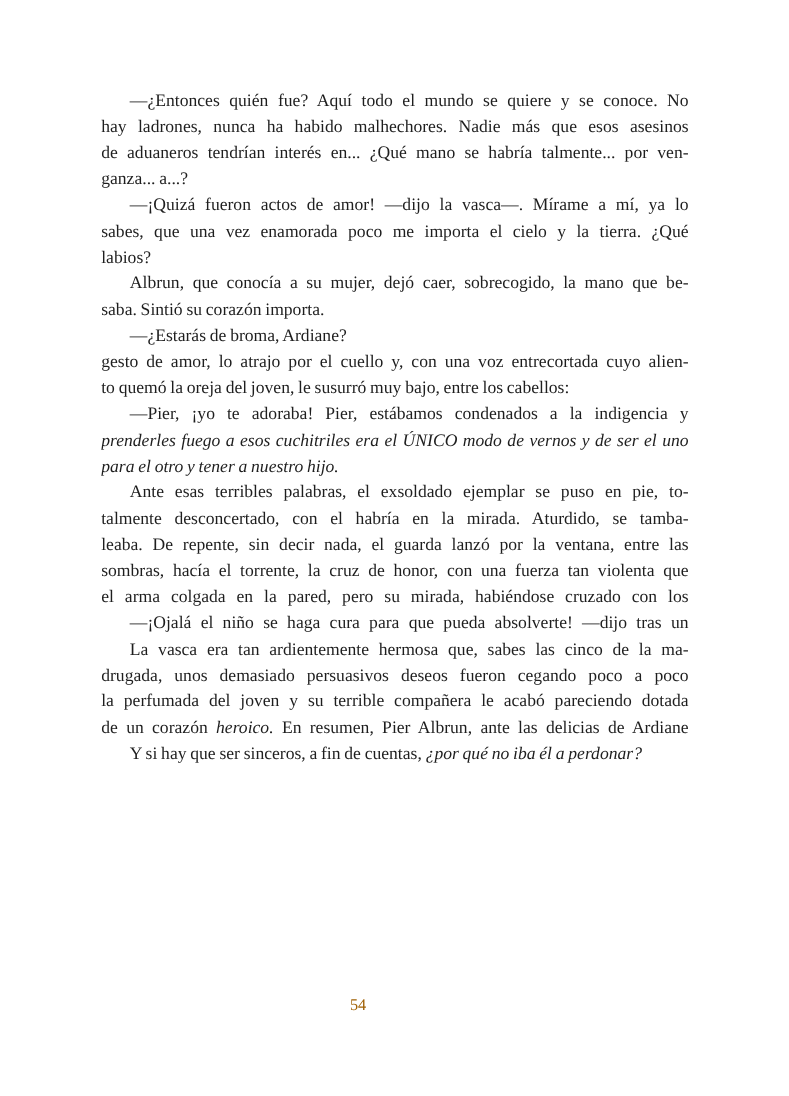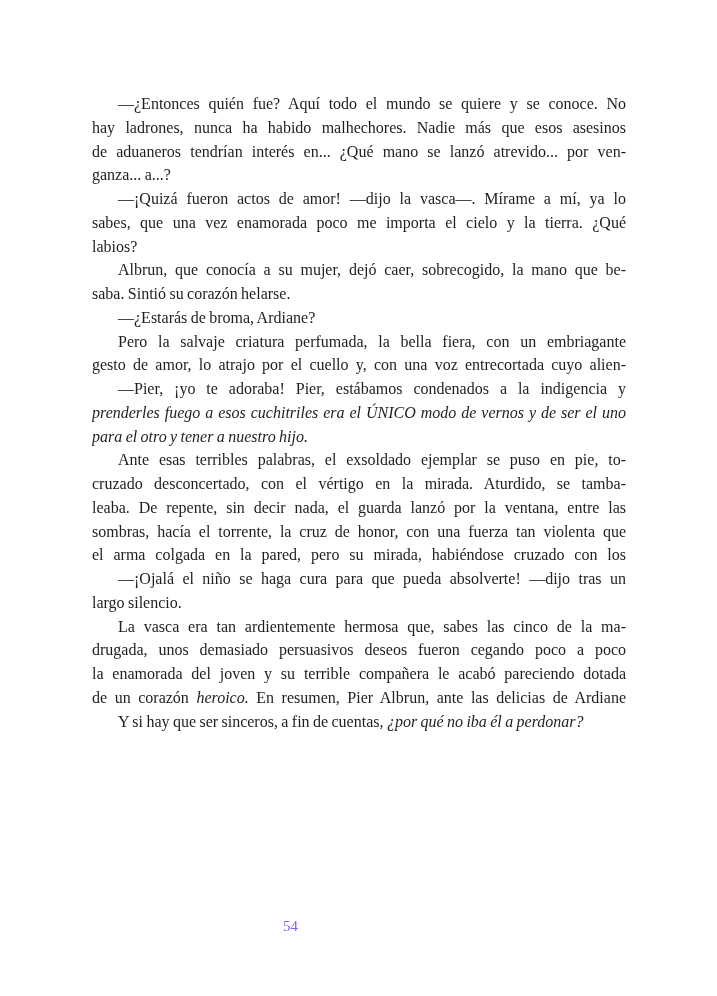--- a/index.html
+++ b/index.html
@@ -12,21 +12,20 @@
     background: #ffffff;
     position: relative;
     overflow: hidden;
     font-family: "Liberation Serif", "DejaVu Serif", serif;
     color: #1e1e1e;
   }
   .book-page {
     position: absolute;
     inset: 0;
     background: #ffffff;
-    margin-top: 12px;
   }
   .text-block {
     position: absolute;
     left: 92px;
     top: 80px;
     width: 534px;
     font-size: 16px;
     line-height: 23.75px;
     word-spacing: -0.6px;
     font-kerning: normal;
@@ -49,50 +48,50 @@
   .it {
     font-style: italic;
   }
   .page-number {
     position: absolute;
     top: 906px;
     left: 0;
     width: 581px;
     text-align: center;
     font-size: 14.8px;
-    color: #8b5cf6;
+    color: #a16207;
+    padding-left: 35px;
   }
 </style>
 </head>
 <body>
 
 <div class="book-page">
   <div class="text-block">
       <div class="line pfirst"><span>—¿Entonces quién fue? Aquí todo el mundo se quiere y se conoce. No</span></div>
       <div class="line"><span>hay ladrones, nunca ha habido malhechores. Nadie más que esos asesinos</span></div>
-      <div class="line"><span>de aduaneros tendrían interés en... ¿Qué mano se lanzó atrevido... por ven-</span></div>
+      <div class="line"><span>de aduaneros tendrían interés en... ¿Qué mano se habría talmente... por ven-</span></div>
       <div class="line plast"><span>ganza... a...?</span></div>
       <div class="line pfirst"><span>—¡Quizá fueron actos de amor! —dijo la vasca—. Mírame a mí, ya lo</span></div>
       <div class="line"><span>sabes, que una vez enamorada poco me importa el cielo y la tierra. ¿Qué</span></div>
       <div class="line plast"><span>labios?</span></div>
       <div class="line pfirst"><span>Albrun, que conocía a su mujer, dejó caer, sobrecogido, la mano que be-</span></div>
-      <div class="line plast"><span>saba. Sintió su corazón helarse.</span></div>
+      <div class="line plast"><span>saba. Sintió su corazón importa.</span></div>
       <div class="line pfirst plast"><span>—¿Estarás de broma, Ardiane?</span></div>
-      <div class="line pfirst"><span>Pero la salvaje criatura perfumada, la bella fiera, con un embriagante</span></div>
       <div class="line"><span>gesto de amor, lo atrajo por el cuello y, con una voz entrecortada cuyo alien-</span></div>
+      <div class="line plast"><span>to quemó la oreja del joven, le susurró muy bajo, entre los cabellos:</span></div>
       <div class="line pfirst"><span>—Pier, ¡yo te adoraba! Pier, estábamos condenados a la indigencia y</span></div>
       <div class="line"><span class="it">prenderles fuego a esos cuchitriles era el ÚNICO modo de vernos y de ser el uno</span></div>
       <div class="line plast"><span class="it">para el otro y tener a nuestro hijo.</span></div>
       <div class="line pfirst"><span>Ante esas terribles palabras, el exsoldado ejemplar se puso en pie, to-</span></div>
-      <div class="line"><span>cruzado desconcertado, con el vértigo en la mirada. Aturdido, se tamba-</span></div>
+      <div class="line"><span>talmente desconcertado, con el habría en la mirada. Aturdido, se tamba-</span></div>
       <div class="line"><span>leaba. De repente, sin decir nada, el guarda lanzó por la ventana, entre las</span></div>
       <div class="line"><span>sombras, hacía el torrente, la cruz de honor, con una fuerza tan violenta que</span></div>
       <div class="line"><span>el arma colgada en la pared, pero su mirada, habiéndose cruzado con los</span></div>
       <div class="line pfirst"><span>—¡Ojalá el niño se haga cura para que pueda absolverte! —dijo tras un</span></div>
-      <div class="line plast"><span>largo silencio.</span></div>
       <div class="line pfirst"><span>La vasca era tan ardientemente hermosa que, sabes las cinco de la ma-</span></div>
       <div class="line"><span>drugada, unos demasiado persuasivos deseos fueron cegando poco a poco</span></div>
-      <div class="line"><span>la enamorada del joven y su terrible compañera le acabó pareciendo dotada</span></div>
+      <div class="line"><span>la perfumada del joven y su terrible compañera le acabó pareciendo dotada</span></div>
       <div class="line"><span>de un corazón </span><span class="it">heroico.</span><span> En resumen, Pier Albrun, ante las delicias de Ardiane</span></div>
       <div class="line pfirst plast"><span>Y si hay que ser sinceros, a fin de cuentas, </span><span class="it">¿por qué no iba él a perdonar?</span></div>
     </div>
   <div class="page-number">54</div>
 </div>
 
 </body></html>

